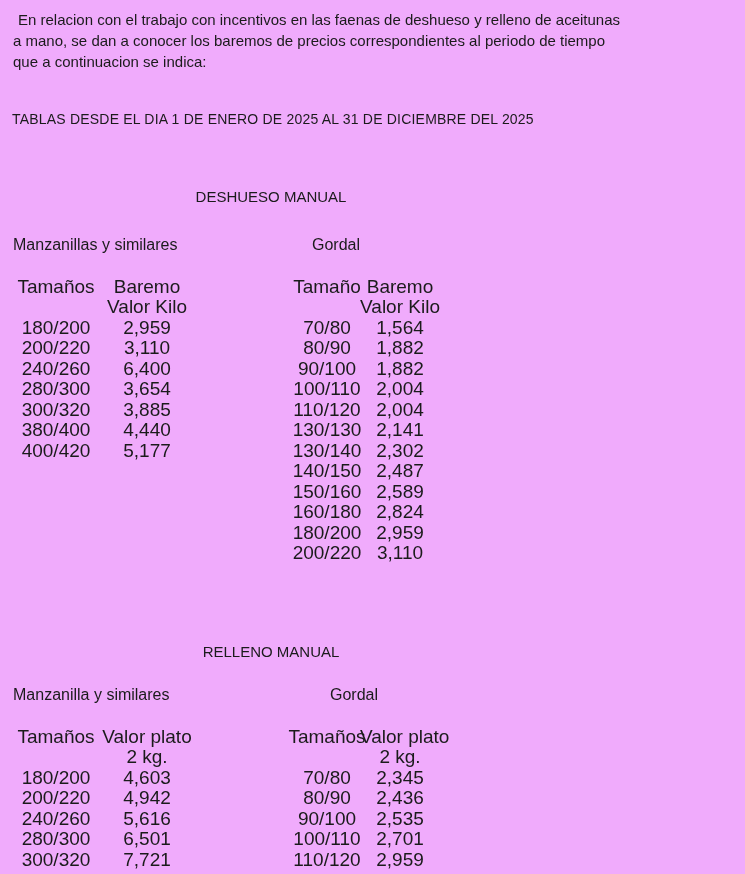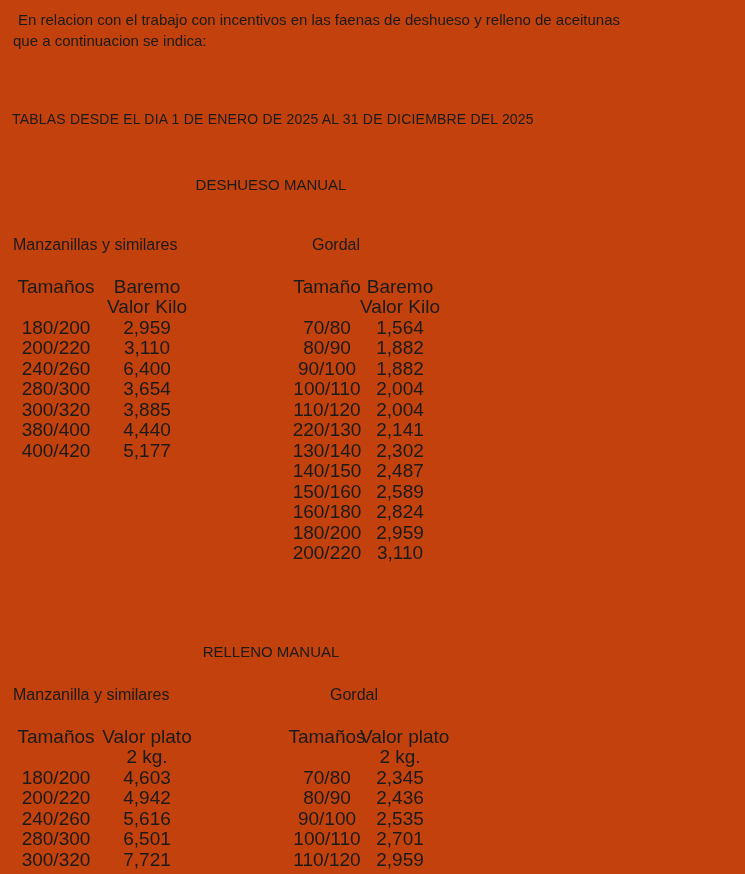--- a/index.html
+++ b/index.html
@@ -1,20 +1,20 @@
 <!DOCTYPE html>
 <html><head>
 <meta charset="utf-8">
 <style>
   html, body { margin: 0; padding: 0; background: #ffffff; }
   .page {
     position: relative;
     width: 745px;
     height: 874px;
-    background: #c2410c;
+    background: #f0abfc;
     color: #1b1b1b;
     font-family: "Liberation Sans", sans-serif;
     overflow: hidden;
   }
   .intro {
     position: absolute;
     left: 13px;
     top: 9px;
     width: 660px;
     font-size: 15px;
@@ -31,21 +31,21 @@
     white-space: nowrap;
   }
   .section-title {
     position: absolute;
     left: 0;
     width: 542px;
     text-align: center;
     font-size: 15px;
     white-space: nowrap;
   }
-  .title-deshueso { top: 176px; text-align: center; }
+  .title-deshueso { top: 188px; text-align: center; }
   .title-relleno  { top: 643px; }
   .variety-label {
     position: absolute;
     font-size: 16px;
     white-space: nowrap;
   }
   .tbl {
     position: absolute;
     font-size: 19px;
   }
@@ -59,20 +59,21 @@
   .tbl-left  { left: 13px; }
   .tbl-right { left: 284px; }
 </style>
 </head>
 <body>
 
 <div class="page">
 
   <div class="intro">
     <div class="line1">En relacion con el trabajo con incentivos en las faenas de deshueso y relleno de aceitunas</div>
+    <div>a mano, se dan a conocer los baremos de precios correspondientes al periodo de tiempo</div>
     <div>que a continuacion se indica:</div>
   </div>
 
   <div class="tablas-heading">TABLAS DESDE EL DIA 1 DE ENERO DE 2025 AL 31 DE DICIEMBRE DEL 2025</div>
 
   <div class="section-title title-deshueso">DESHUESO MANUAL</div>
 
   <div class="variety-label" style="left:13px; top:236px;">Manzanillas y similares</div>
   <div class="variety-label" style="left:312px; top:236px;">Gordal</div>
 
@@ -141,21 +142,21 @@
         </div>
         <div class="trow">
           <div class="tcell c1">100/110</div>
           <div class="tcell c2">2,004</div>
         </div>
         <div class="trow">
           <div class="tcell c1">110/120</div>
           <div class="tcell c2">2,004</div>
         </div>
         <div class="trow">
-          <div class="tcell c1">220/130</div>
+          <div class="tcell c1">130/130</div>
           <div class="tcell c2">2,141</div>
         </div>
         <div class="trow">
           <div class="tcell c1">130/140</div>
           <div class="tcell c2">2,302</div>
         </div>
         <div class="trow">
           <div class="tcell c1">140/150</div>
           <div class="tcell c2">2,487</div>
         </div>

